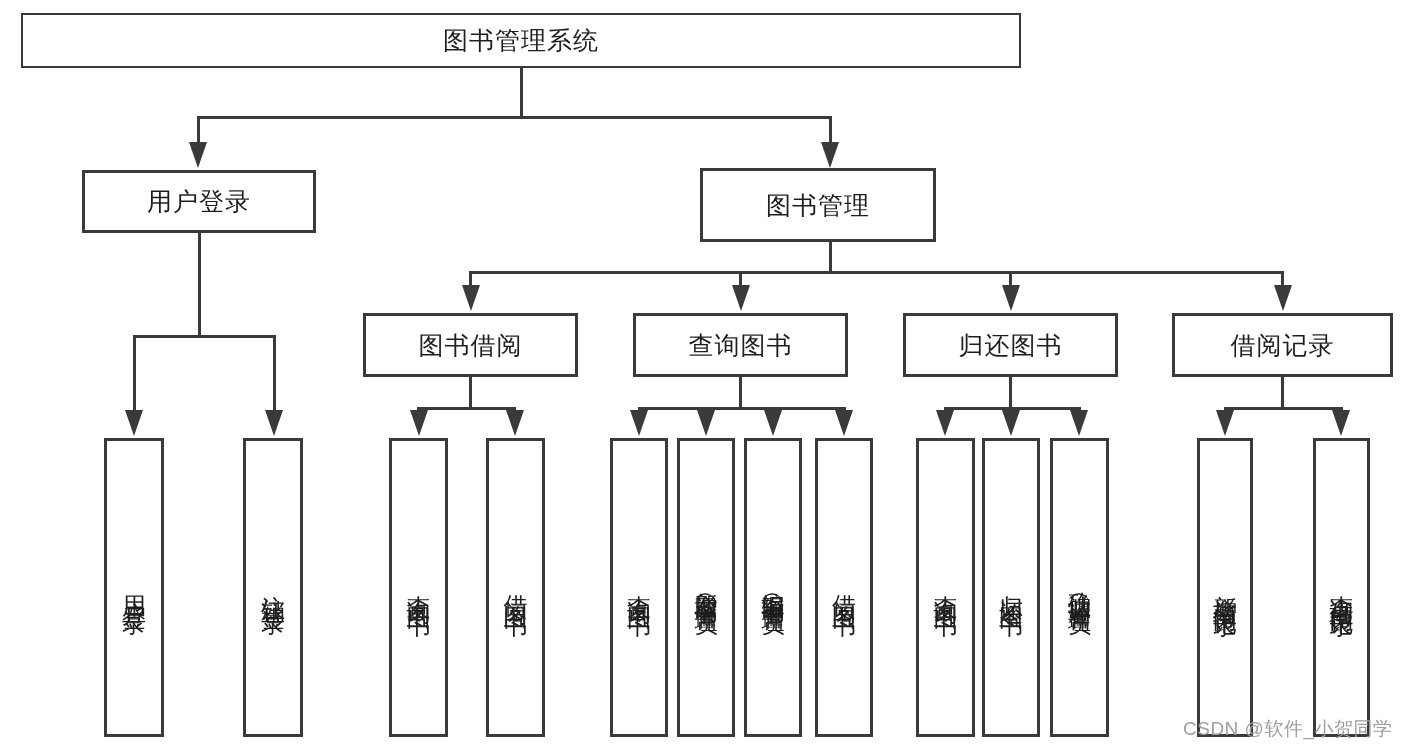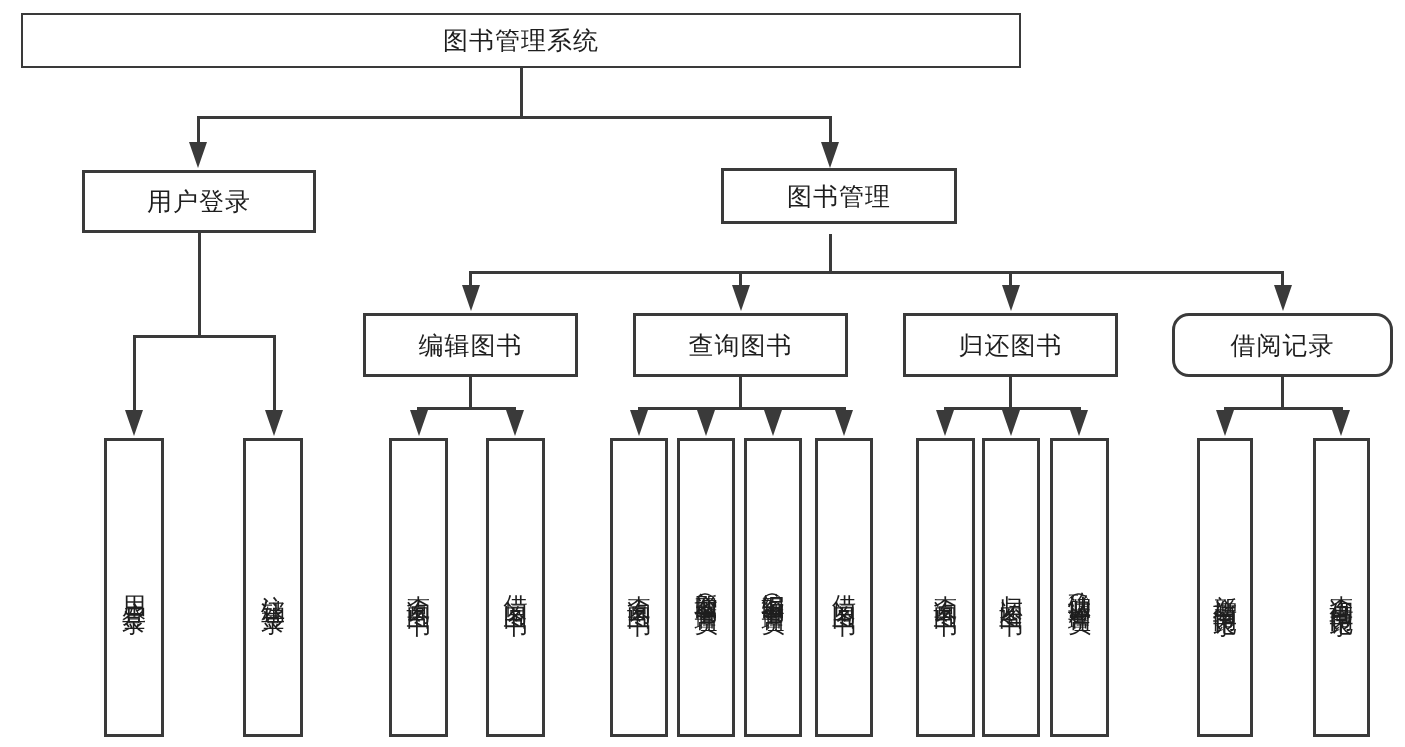--- a/index.html
+++ b/index.html
@@ -76,34 +76,34 @@
 
 <div class="canvas">
 
   <div class="box root" style="left:21px; top:13px; width:1000px; height:55px;">
     <span class="hlabel">图书管理系统</span>
   </div>
 
   <div class="box" style="left:82px; top:170px; width:234px; height:63px;">
     <span class="hlabel">用户登录</span>
   </div>
-  <div class="box" style="left:721px; top:168px; width:236px; height:56px;justify-content:center;">
+  <div class="box" style="left:700px; top:168px; width:236px; height:74px;justify-content:center;">
     <span class="hlabel">图书管理</span>
   </div>
 
   <div class="box" style="left:363px; top:313px; width:215px; height:64px;">
-    <span class="hlabel">编辑图书</span>
+    <span class="hlabel">图书借阅</span>
   </div>
   <div class="box" style="left:633px; top:313px; width:215px; height:64px;">
     <span class="hlabel">查询图书</span>
   </div>
   <div class="box" style="left:903px; top:313px; width:215px; height:64px;">
     <span class="hlabel">归还图书</span>
   </div>
-  <div class="box" style="left:1172px; top:313px; width:221px; height:64px;border-radius:17px;">
+  <div class="box" style="left:1172px; top:313px; width:221px; height:64px;">
     <span class="hlabel">借阅记录</span>
   </div>
 
   <div class="box" style="left:104px; top:438px; width:60px; height:299px;">
     <span class="vlabel">用户登录</span>
   </div>
   <div class="box" style="left:243px; top:438px; width:60px; height:299px;">
     <span class="vlabel">注销登录</span>
   </div>
 
@@ -185,14 +185,15 @@
   <div class="hline" style="left:944px; top:407px; width:137px;"></div>
   <div class="arrow" style="left:936px; top:410px;"></div>
   <div class="arrow" style="left:1002px; top:410px;"></div>
   <div class="arrow" style="left:1070px; top:410px;"></div>
 
   <div class="vline" style="left:1281px; top:377px; height:33px;"></div>
   <div class="hline" style="left:1223.5px; top:407px; width:119px;"></div>
   <div class="arrow" style="left:1216px; top:410px;"></div>
   <div class="arrow" style="left:1332px; top:410px;"></div>
 
+  <div class="watermark">CSDN @软件_小贺同学</div>
 
 </div>
 
 </body></html>

